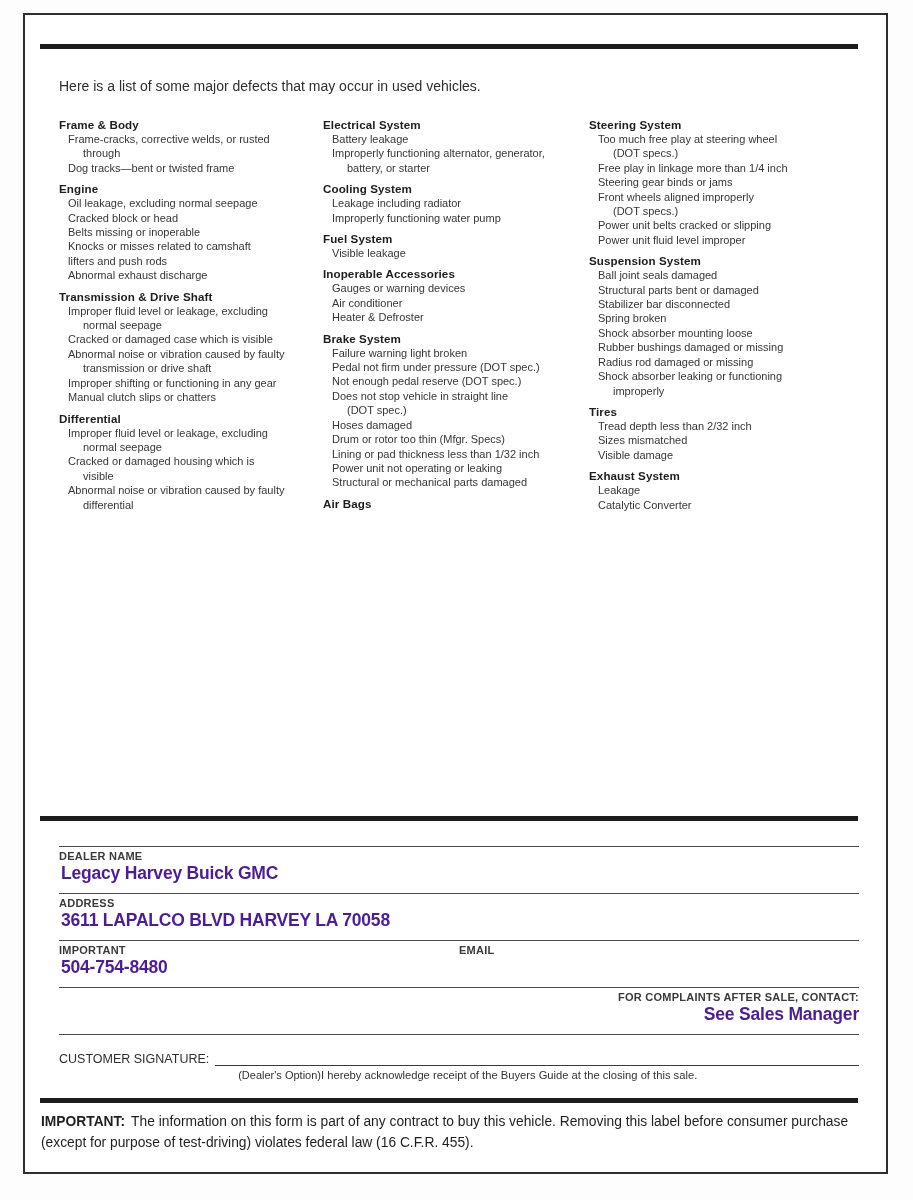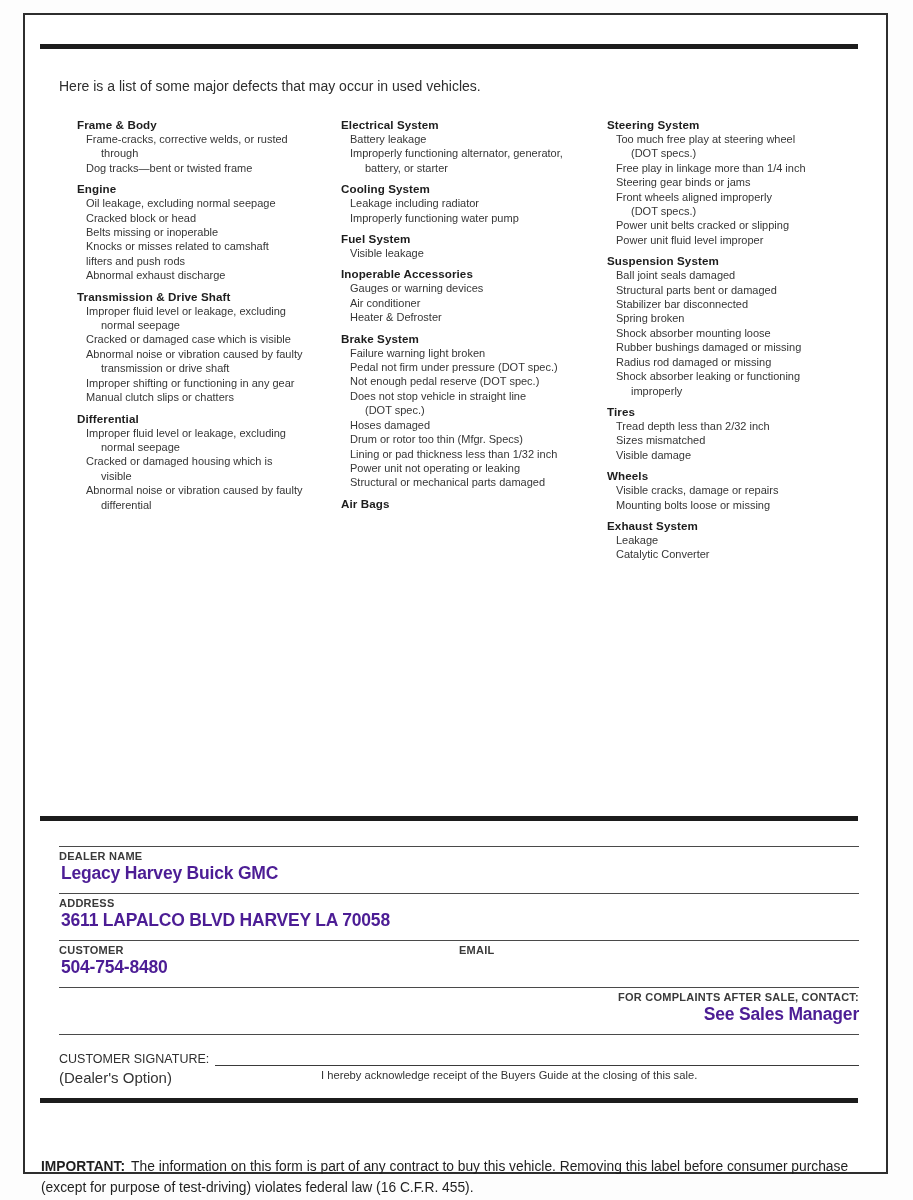--- a/index.html
+++ b/index.html
@@ -21,21 +21,21 @@
   .rule-top    { top:29px; }
   .rule-mid    { top:801px; }
   .rule-bottom { top:1083px; }
 
   .intro {
     position:absolute; left:34px; top:63px;
     font-size:14px; color:#2e2e2e;
   }
 
   .columns {
-    position:absolute; left:52px; top:103px; width:806px;
+    position:absolute; left:34px; top:103px; width:806px;
     display:flex;
     justify-content:space-between;
   }
   .col { box-sizing:border-box; }
   .col-1 { width:264px; }
   .col-2 { width:266px; }
   .col-3 { width:276px; }
   .section { margin:0; }
   .section-heading {
     font-weight:bold; font-size:11.6px; color:#1d1d1d;
@@ -64,25 +64,25 @@
     padding:1px 0 6px 2px; min-height:24px; letter-spacing:-.2px;
   }
 
   .signature {
     position:absolute; left:34px; top:1036px; width:800px;
   }
   .sig-row { display:flex; align-items:flex-end; }
   .sig-label { font-size:12.5px; color:#2e2e2e; white-space:nowrap; }
   .sig-line { flex:1; border-bottom:1.5px solid #3a3a3a; height:14px; margin-left:6px; }
   .sig-sub { display:flex; margin-top:3px; }
-  .dealer-option { width:262px; font-size:15px; color:#333; }
+  .dealer-option { width:262px; font-size:11px; color:#333;text-align:right; }
   .ack { font-size:11.2px; color:#333; }
 
   .important {
-    position:absolute; left:16px; top:1142px; width:826px;
+    position:absolute; left:16px; top:1097px; width:826px;
     font-size:13.8px; line-height:1.5; color:#1f1f1f;
   }
   .important .imp-label { font-weight:bold; margin-right:6px; }
 </style>
 </head>
 <body>
 
 <div class="page-border">
   <div class="rule rule-top"></div>
 
@@ -188,25 +188,20 @@
           <div class="item">Shock absorber leaking or functioning
 improperly</div>
         </div>
         <div class="section">
           <div class="section-heading">Tires</div>
           <div class="item">Tread depth less than 2/32 inch</div>
           <div class="item">Sizes mismatched</div>
           <div class="item">Visible damage</div>
         </div>
         <div class="section">
-          <div class="section-heading">Wheels</div>
-          <div class="item">Visible cracks, damage or repairs</div>
-          <div class="item">Mounting bolts loose or missing</div>
-        </div>
-        <div class="section">
           <div class="section-heading">Exhaust System</div>
           <div class="item">Leakage</div>
           <div class="item">Catalytic Converter</div>
         </div>
       </div>
     </div>
 
   <div class="rule rule-mid"></div>
 
   <div class="dealer-form" id="dealer-form">
@@ -217,21 +212,21 @@
         </div>
       </div>
       <div class="field-row">
         <div class="field-cell" style="width: 100%;">
           <div class="field-label">ADDRESS</div>
           <div class="field-value">3611 LAPALCO BLVD HARVEY LA 70058</div>
         </div>
       </div>
       <div class="field-row">
         <div class="field-cell" style="width: 50%;">
-          <div class="field-label">CUSTOMER</div>
+          <div class="field-label">IMPORTANT</div>
           <div class="field-value">504-754-8480</div>
         </div>
         <div class="field-cell" style="width: 50%;">
           <div class="field-label">EMAIL</div>
           <div class="field-value"></div>
         </div>
       </div>
       <div class="field-row last">
         <div class="field-cell" style="width: 100%;">
           <div class="field-label">FOR COMPLAINTS AFTER SALE, CONTACT:</div>

